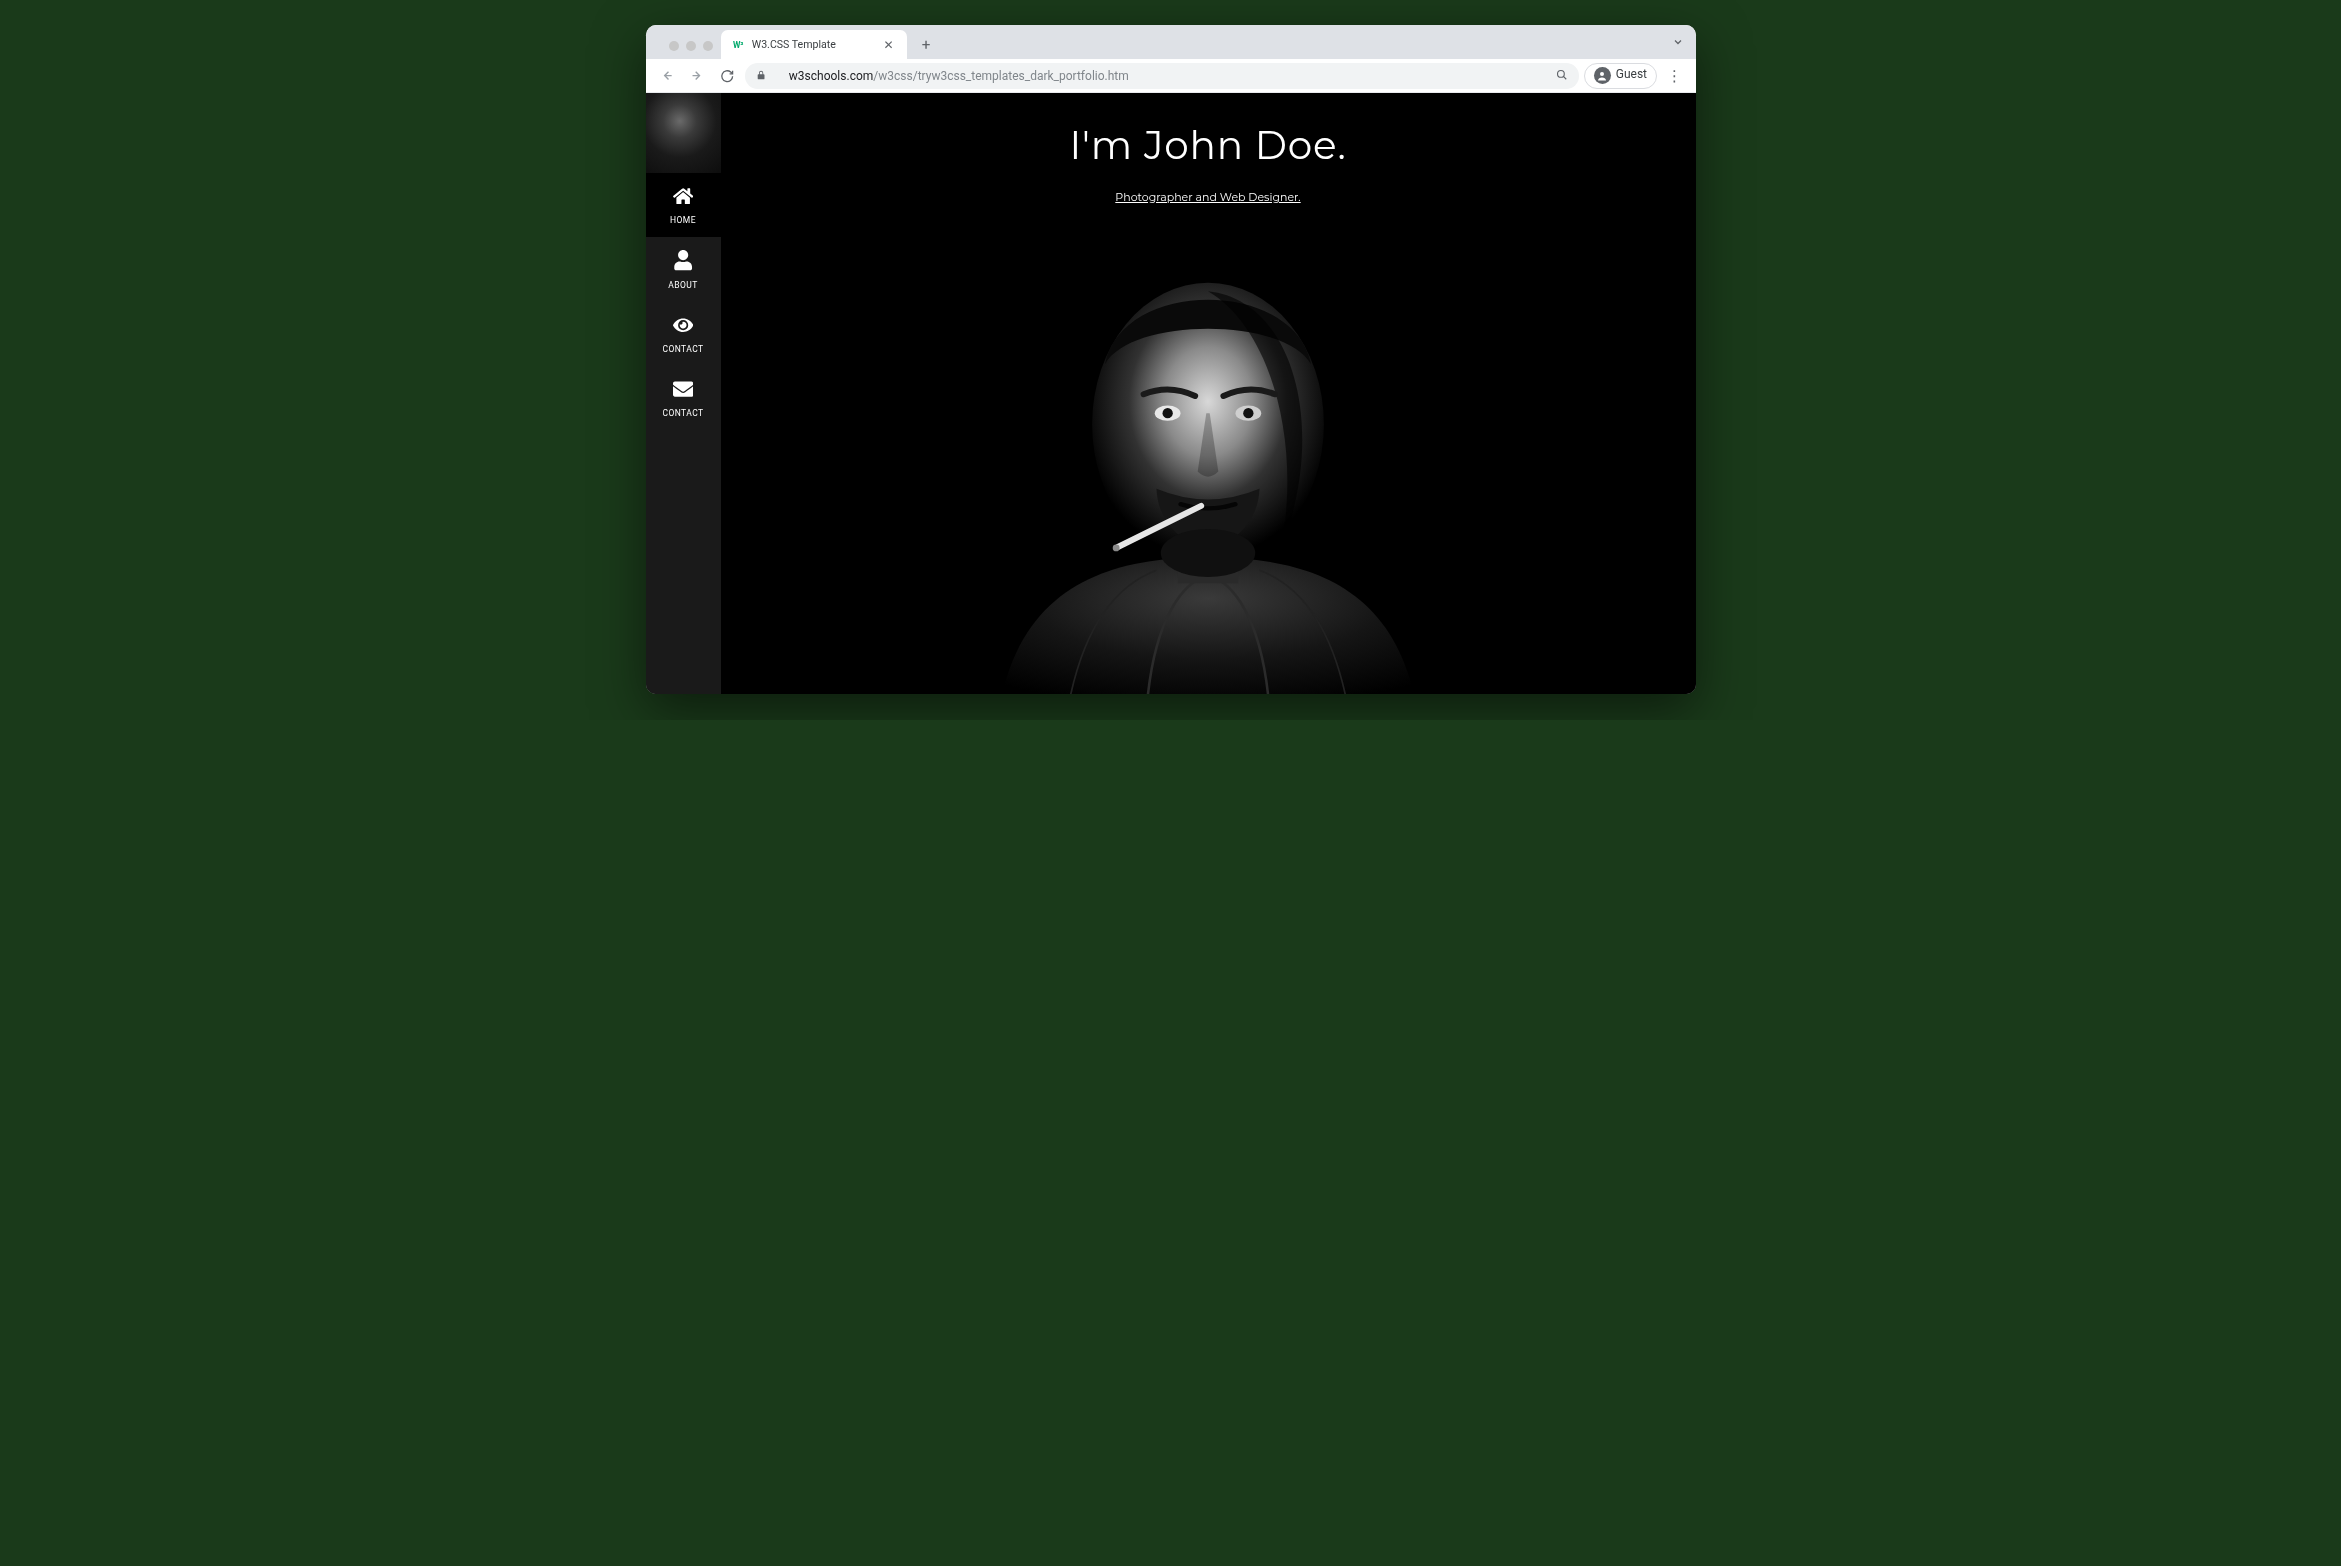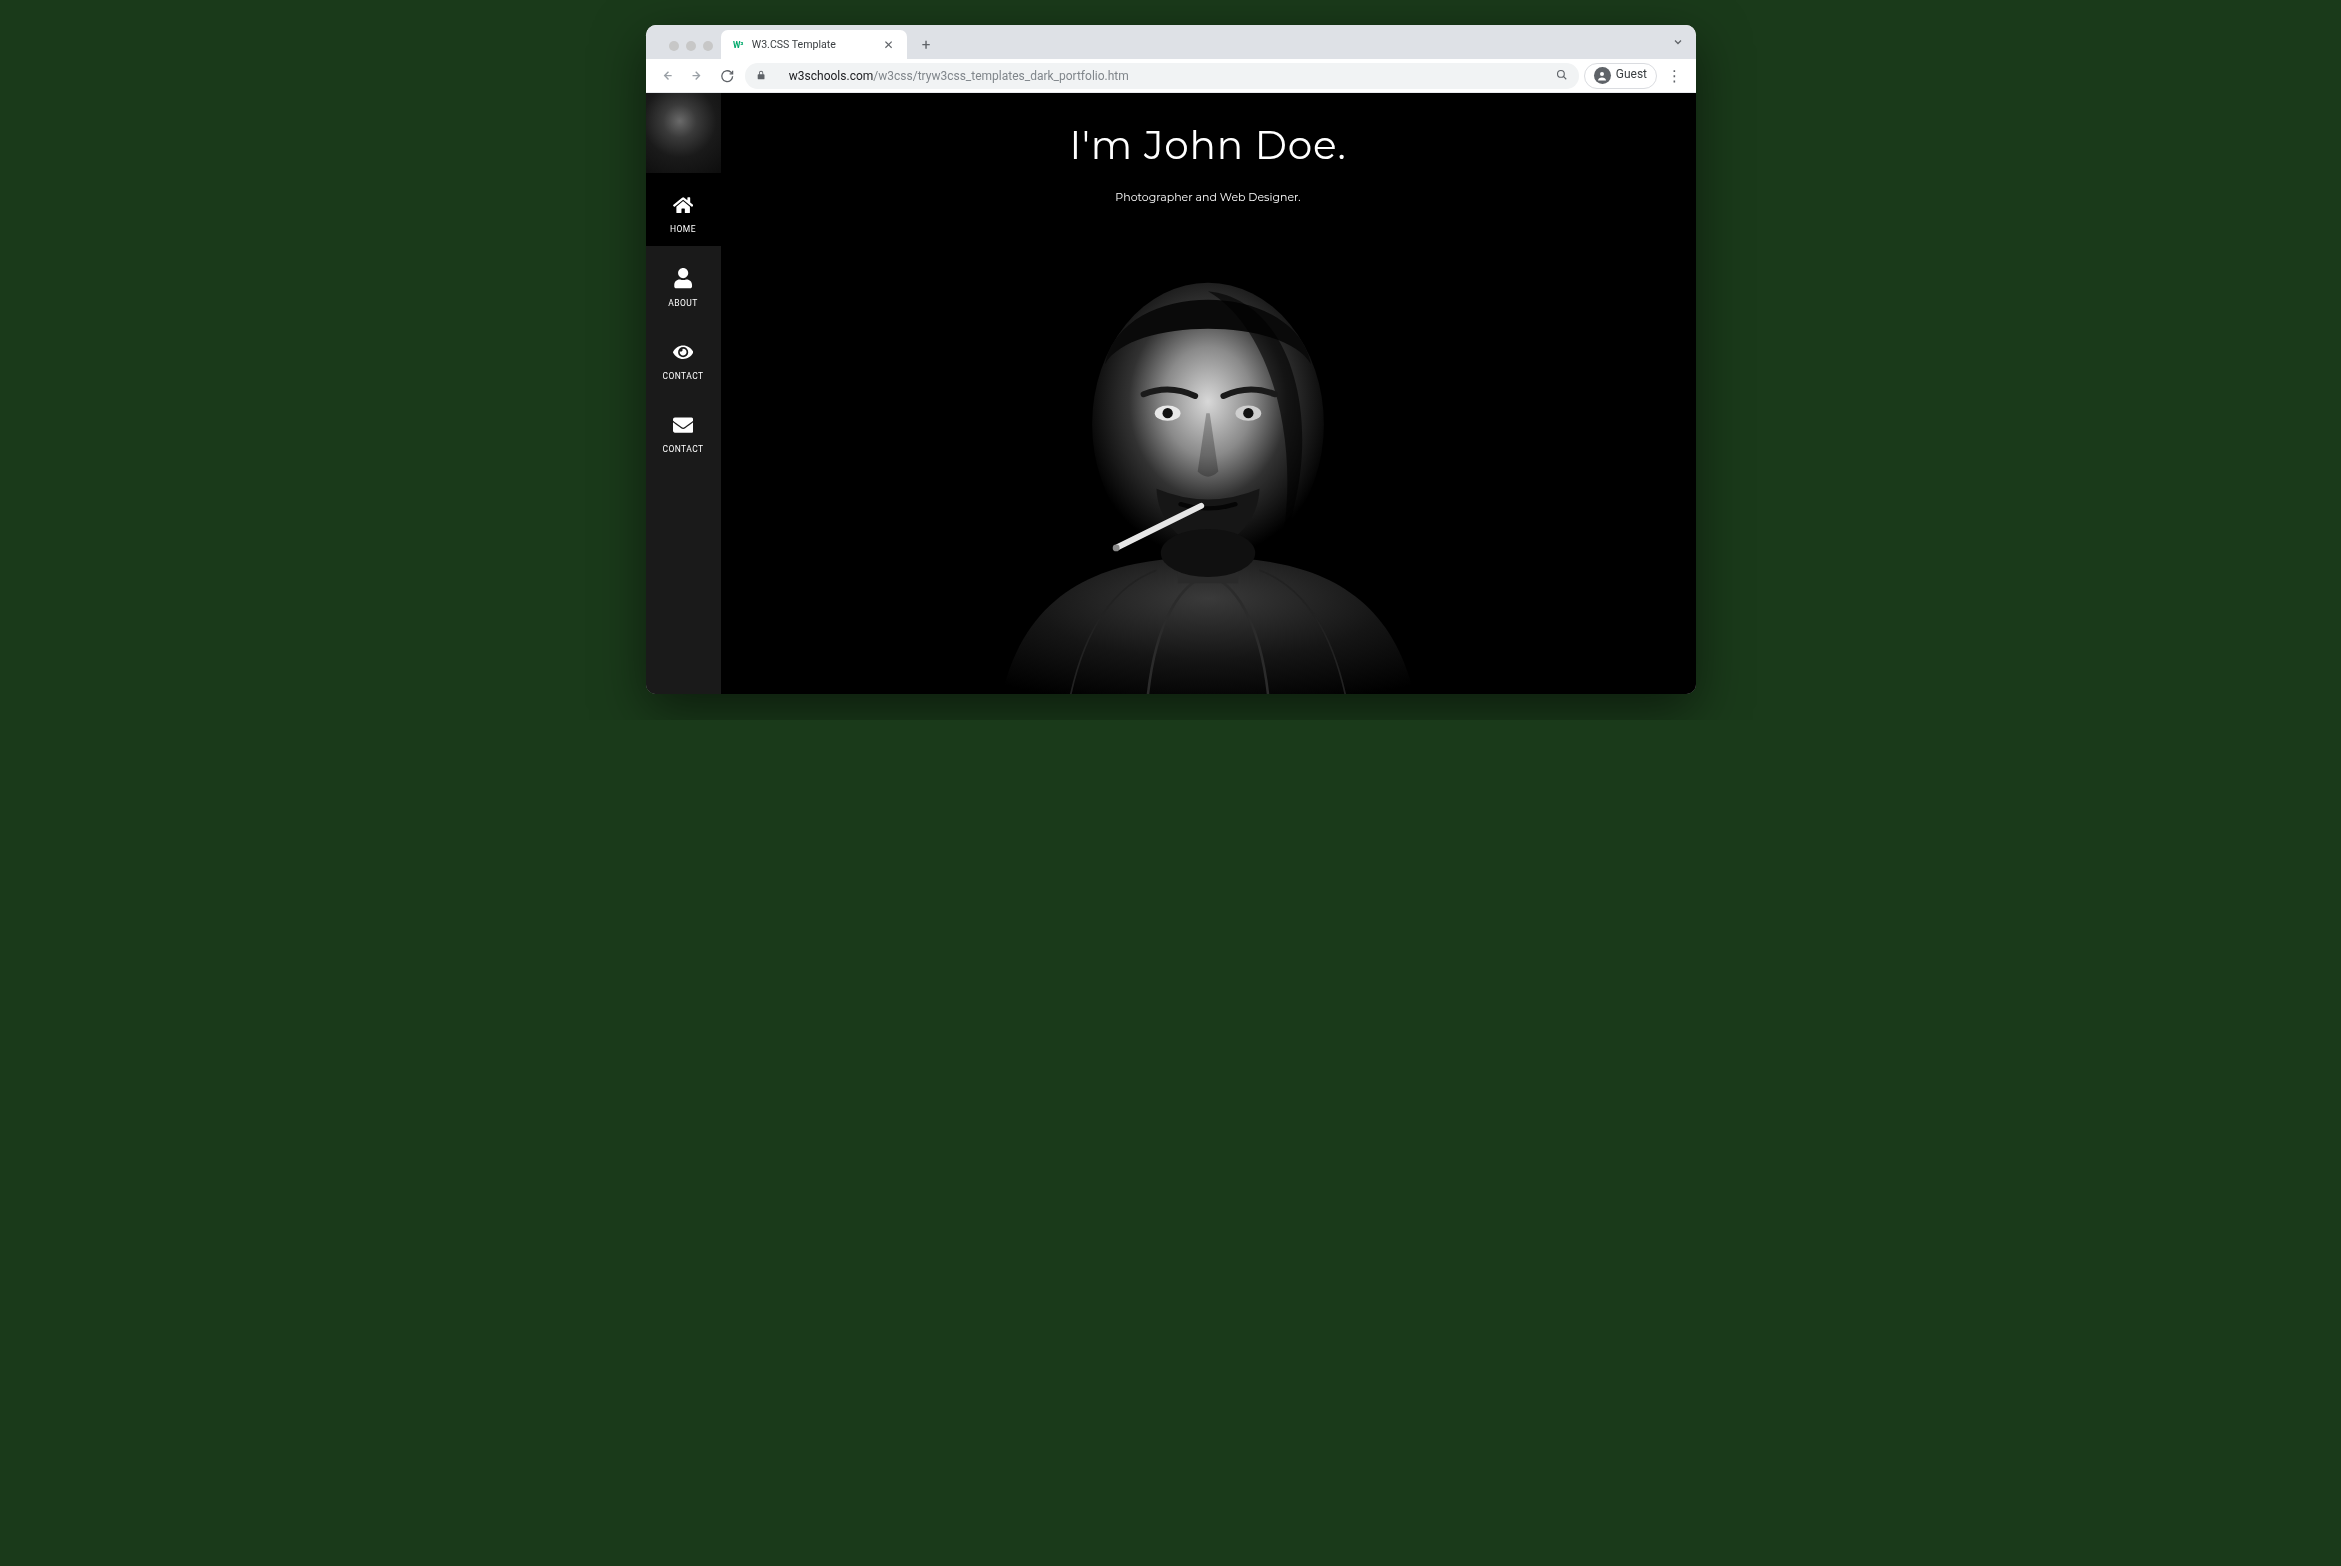--- a/index.html
+++ b/index.html
@@ -143,21 +143,21 @@
 .sidebar-avatar {
   width: 75px; height: 80px;
   background: radial-gradient(circle at 45% 35%, #6a6a6a 0%, #3a3a3a 25%, #1a1a1a 55%, #0d0d0d 100%);
   position: relative;
 }
 .sidebar-item {
   display: flex;
   flex-direction: column;
   align-items: center;
   justify-content: center;
-  padding: 22px 0 12px;
+  padding: 13px 0 12px;
   gap: 6.8px;
   color: #fff;
   cursor: pointer;
   font-size: 8.5px;
   letter-spacing: 0.4px;
 }
 .sidebar-item.active { background: #000; }
 .sidebar-item svg { width: 20.3px; height: 20.3px; fill: #fff; }
 .page-content {
   flex: 1;
@@ -172,20 +172,21 @@
 .hero-title {
   font-size: 39px;
   font-weight: 400;
   margin-top: 28px;
   letter-spacing: 0.8px;
 }
 .hero-subtitle {
   font-size: 11px;
   margin-top: 20.3px;
   margin-bottom: 10px;
+  text-decoration: underline;
 }
 .hero-photo {
   width: 610px;
   flex: 1;
   display: flex;
   align-items: flex-start;
   justify-content: center;
 }
 .hero-photo svg { width: 100%; height: 100%; }
 </style>

